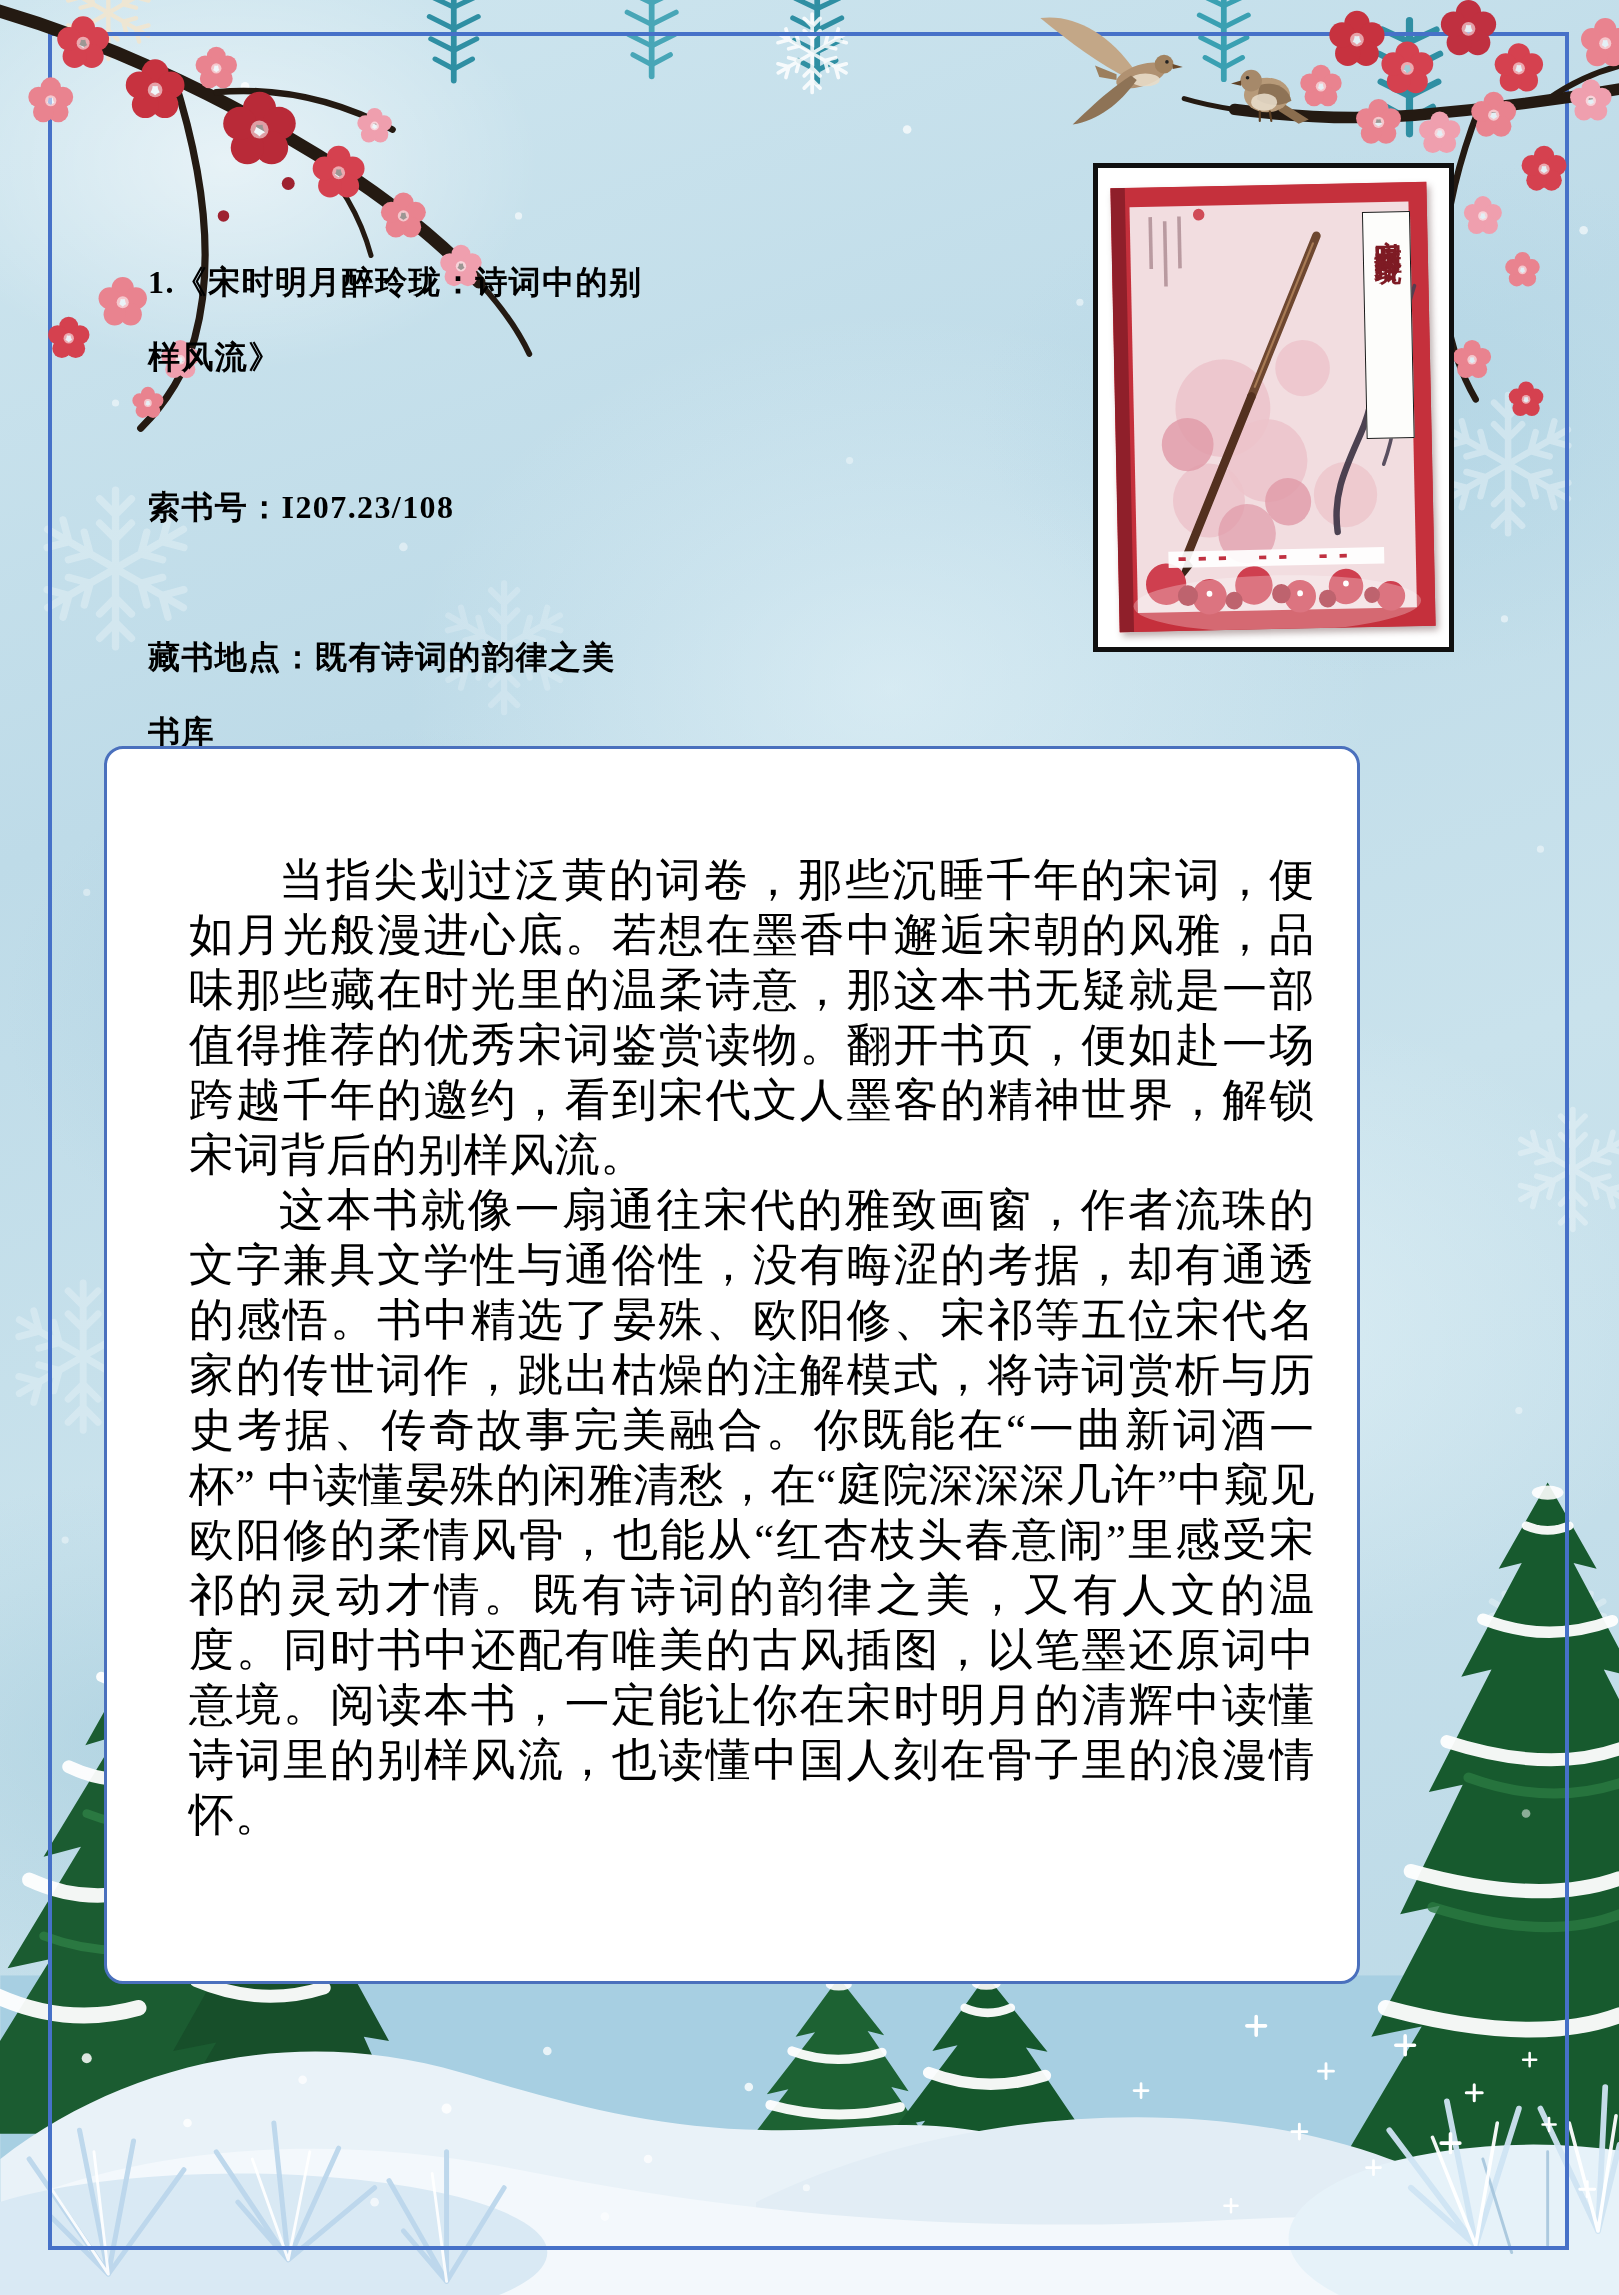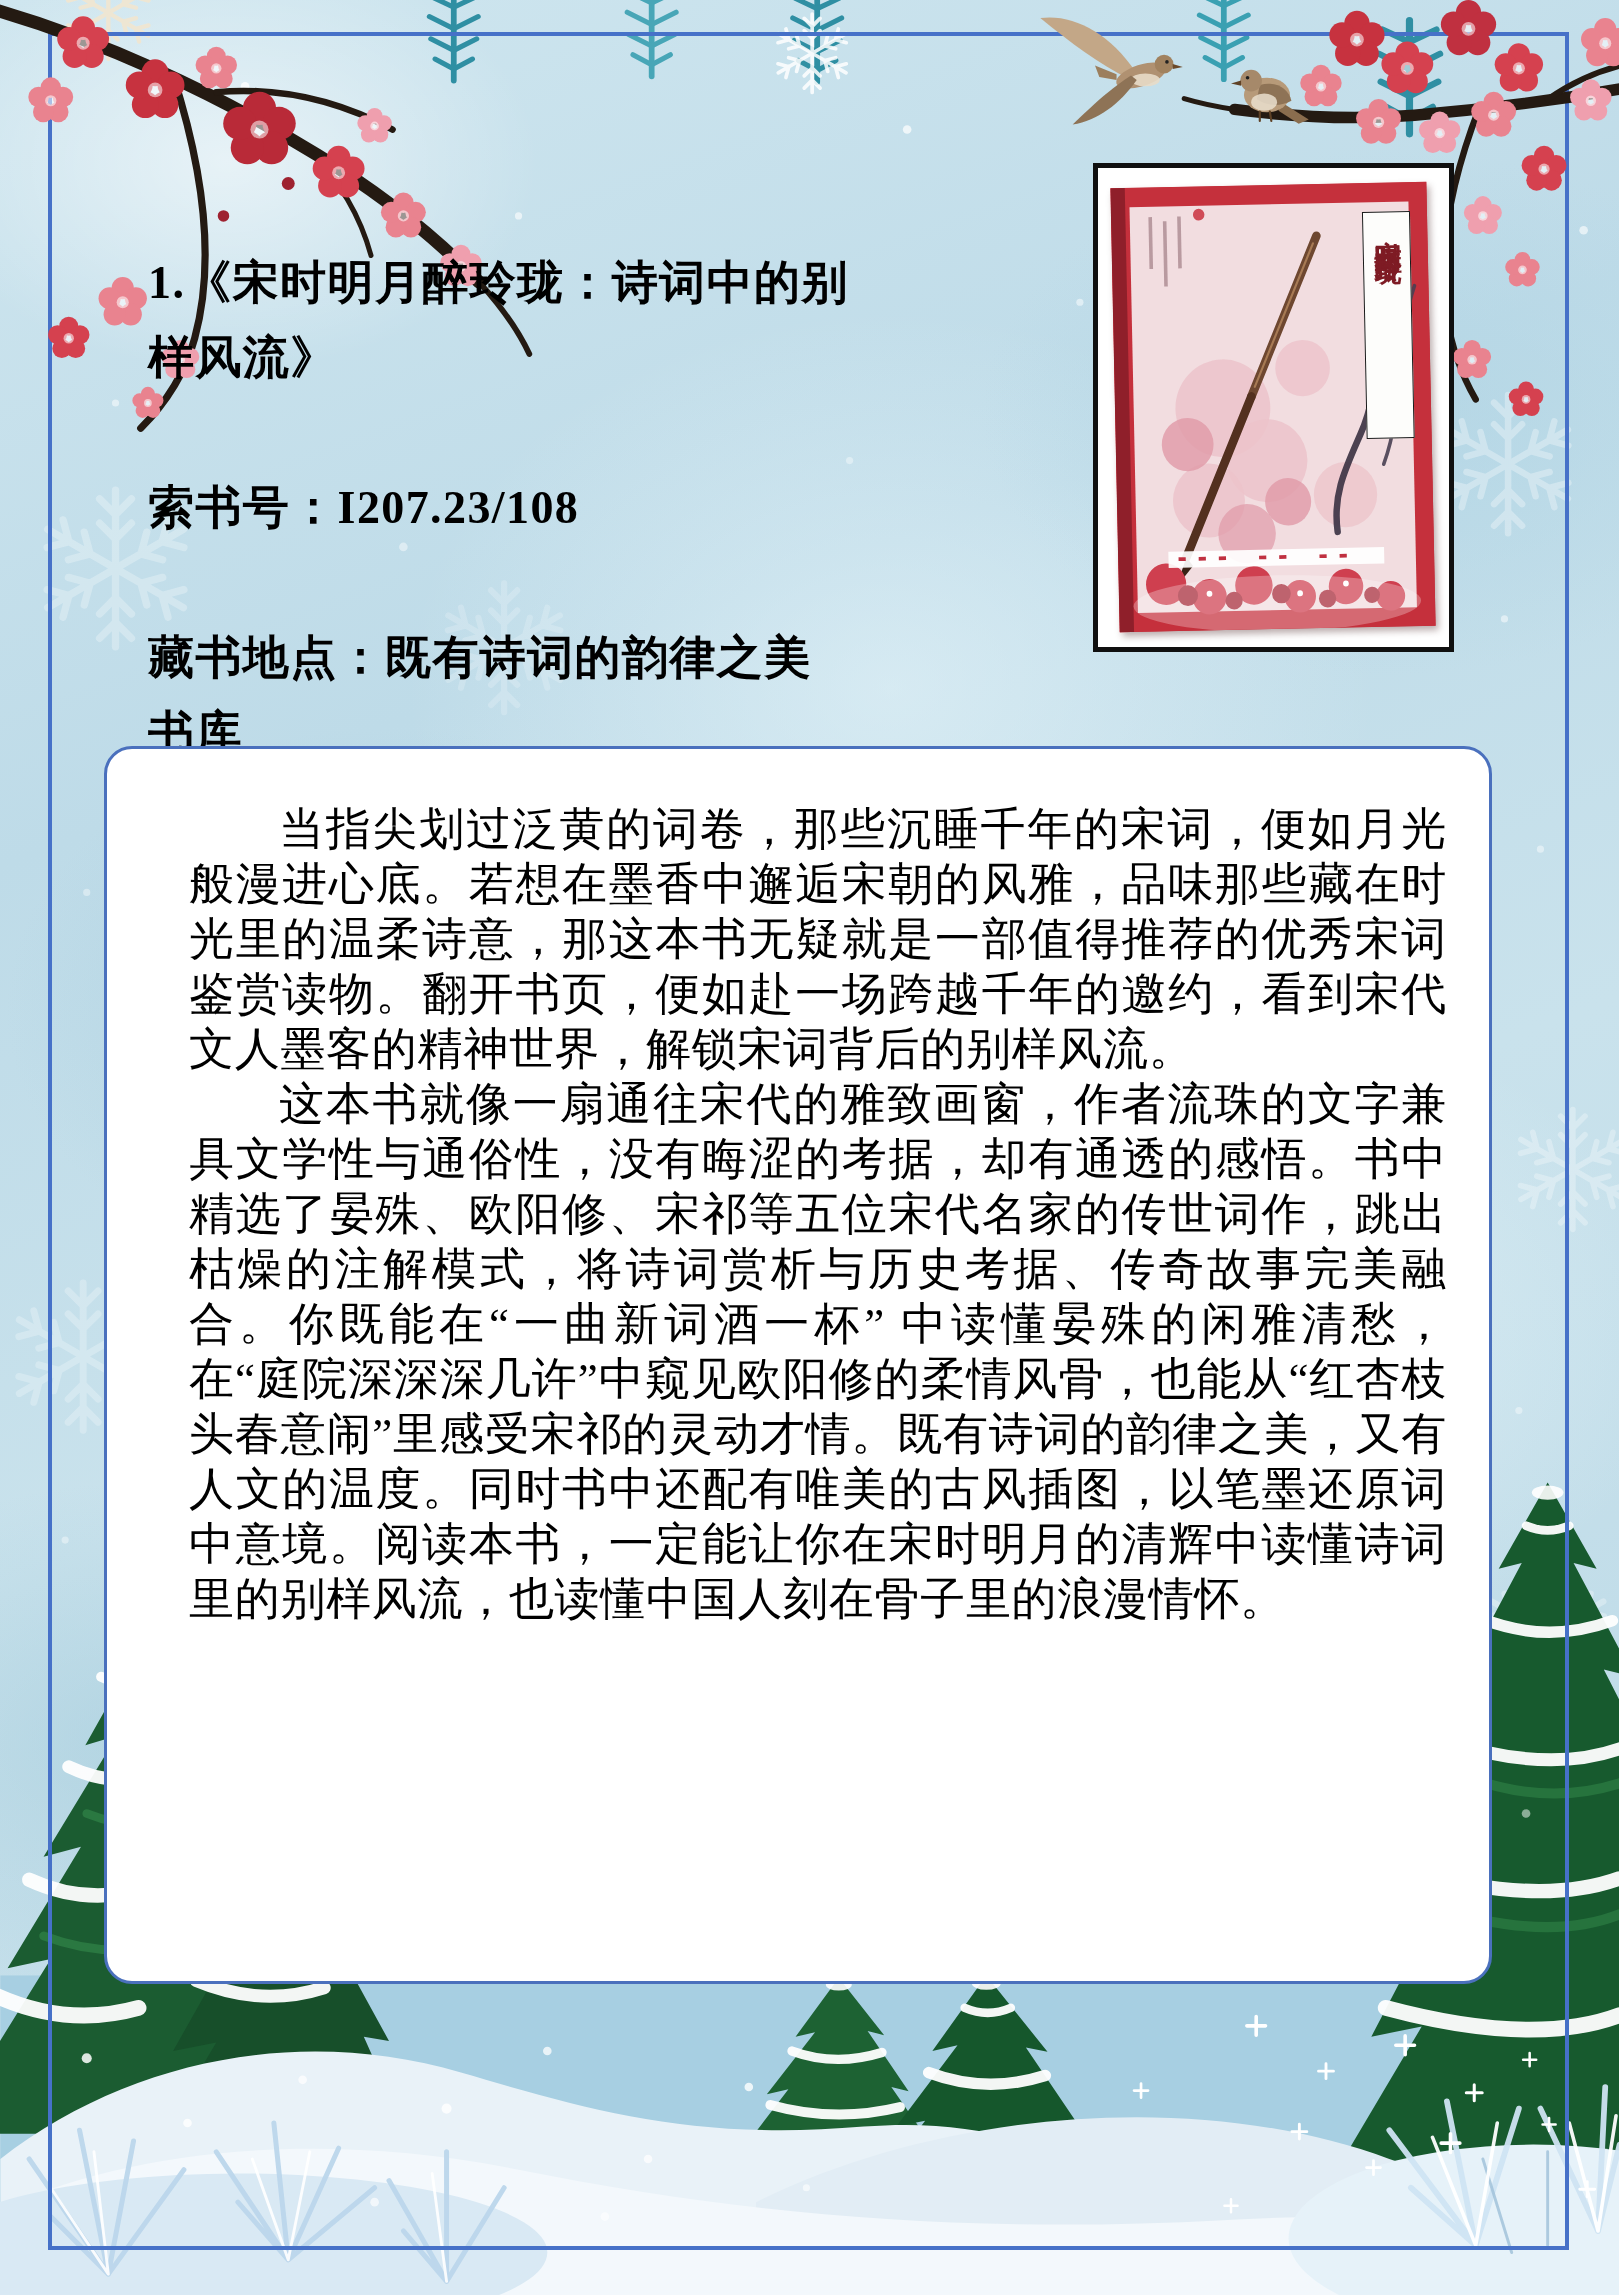--- a/index.html
+++ b/index.html
@@ -17,43 +17,43 @@
   }
   svg.layer{position:absolute;left:0;top:0;width:1620px;height:2295px;}
   .bg-art{z-index:0;}
   .frame{
     position:absolute;z-index:1;left:48px;top:32px;width:1521px;height:2218px;
     border:4.3px solid #4671c8;box-sizing:border-box;
   }
   .decor{z-index:2;}
   .info-block{
     position:absolute;z-index:3;left:148px;top:170px;width:1080px;
-    color:#000;font-weight:bold;font-size:46px;line-height:75px;
+    color:#000;font-weight:bold;font-size:32px;line-height:75px;
     letter-spacing:1.4px;white-space:pre-line;
   }
   .photo-frame{
     position:absolute;z-index:3;left:1093px;top:163px;width:361px;height:489px;
     background:#ffffff;border:5.8px solid #101010;box-sizing:border-box;padding:17.3px;
   }
   .book{
     position:relative;width:100%;height:100%;transform:rotate(-1.2deg);
     background:#c5303c;box-shadow:2.9px 4.3px 7.2px rgba(60,20,20,.35);overflow:hidden;
   }
   .book svg{position:absolute;left:0;top:0;width:100%;height:100%;}
   .cover-strip{
     position:absolute;right:17.3px;top:29px;width:48px;height:227px;
     background:#fdfdfb;border:1.4px solid #1a1a1a;box-sizing:border-box;
     writing-mode:vertical-rl;text-orientation:upright;
     font-size:27px;font-weight:bold;color:#7e1b24;letter-spacing:2.9px;
     padding-top:5.8px;text-align:left;line-height:45px;
   }
   .review-box{
-    position:absolute;z-index:3;left:104px;top:746px;width:1388px;height:1238px;
-    background:#ffffff;border:3.6px solid #4a70bd;border-radius:28px;
-    box-sizing:border-box;padding:53px 42px 0 82px;
+    position:absolute;z-index:3;left:104px;top:746px;width:1256px;height:1238px;
+    background:#ffffff;border:3.6px solid #4a70bd;border-radius:19px;
+    box-sizing:border-box;padding:104px 42px 0 82px;
   }
   .review-box p{
     margin:0;color:#000;font-size:45px;line-height:55px;
     text-indent:2em;letter-spacing:0.7px;text-align:justify;
   }
 </style>
 </head>
 <body>
 
 <div class="page">

